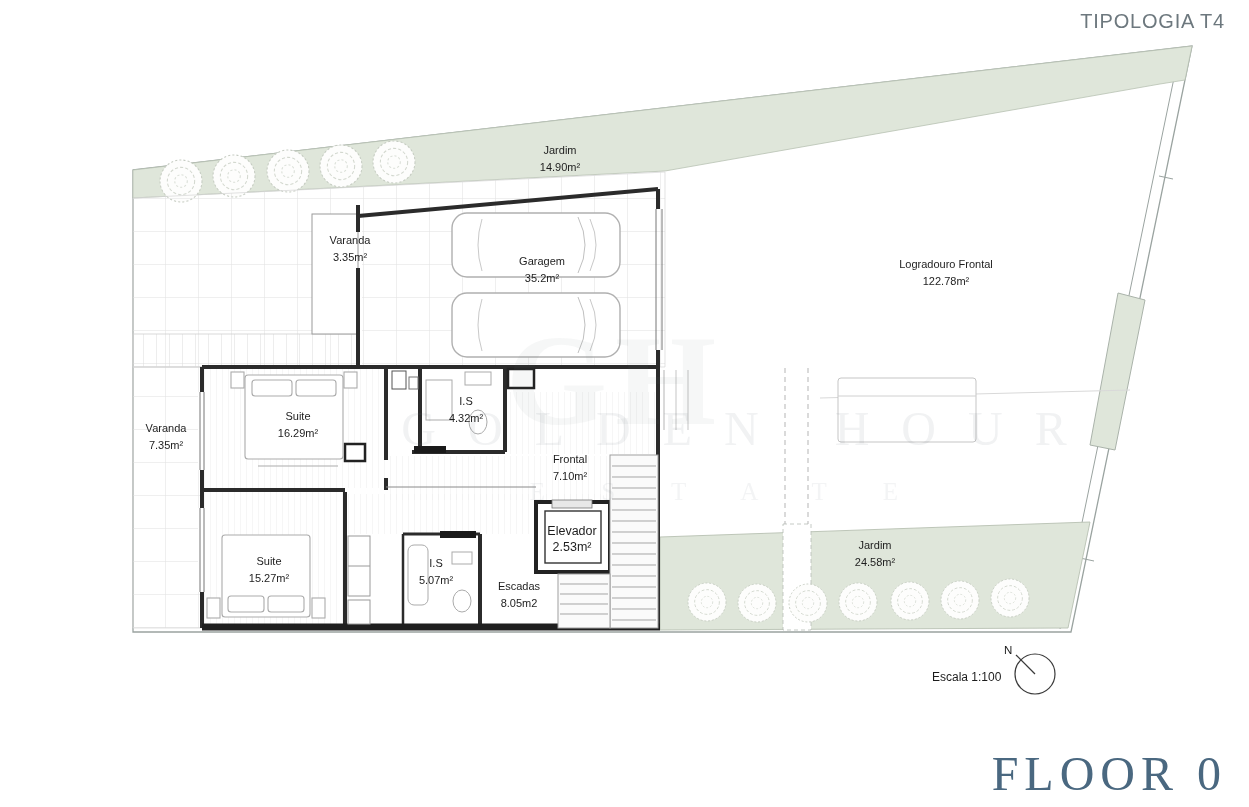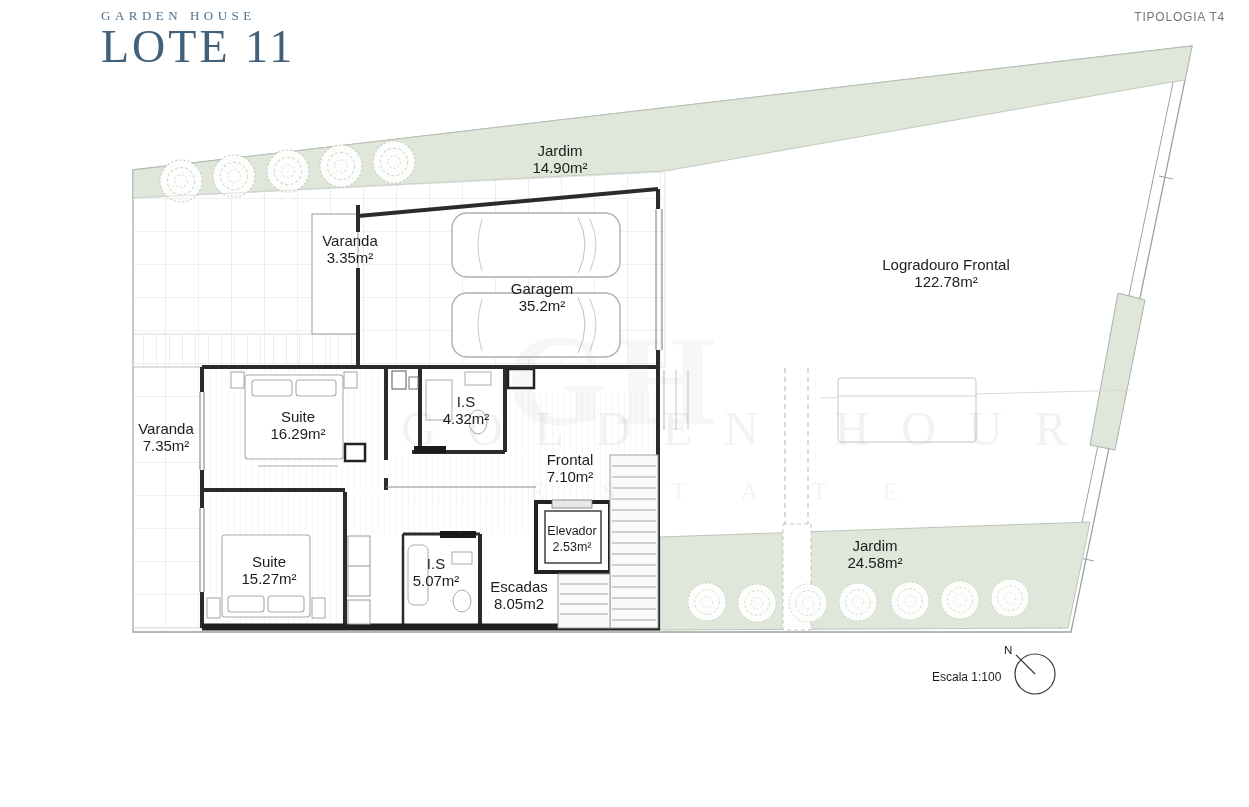--- a/index.html
+++ b/index.html
@@ -1,27 +1,27 @@
 <!DOCTYPE html>
 <html><head>
 <meta charset="utf-8">
 <style>
   html,body{margin:0;padding:0;background:#fff;}
   #stage{position:relative;width:1249px;height:807px;background:#ffffff;overflow:hidden;
          font-family:"Liberation Sans",sans-serif;}
   #plan-svg{position:absolute;left:0;top:0;z-index:1;}
   .room-label{position:absolute;transform:translate(-50%,-50%);text-align:center;
-              font-size:15px;line-height:17px;color:#1d1d1d;white-space:nowrap;z-index:3;}
+              font-size:11px;line-height:17px;color:#1d1d1d;white-space:nowrap;z-index:3;}
   .room-label span{display:block;}
   .brand{position:absolute;left:101px;top:8px;z-index:4;}
   .brand-small{font-family:"Liberation Serif",serif;font-size:13px;letter-spacing:4.5px;
                color:#50708a;}
   .brand-large{font-family:"Liberation Serif",serif;font-size:46px;letter-spacing:3px;
                color:#40607b;margin-top:-4px;font-weight:400;}
-  .typology{position:absolute;top:10px;right:24px;font-size:12px;letter-spacing:0.8px;
+  .typology{position:absolute;top:10px;right:24px;font-size:20px;letter-spacing:0.8px;
             color:#6d787e;z-index:4;}
   .floor-label{position:absolute;right:22px;top:746px;font-family:"Liberation Serif",serif;
                font-size:48px;letter-spacing:6px;color:#4a6880;z-index:4;}
   .scale-label{position:absolute;left:932px;top:670px;font-size:12px;color:#1c1c1c;z-index:4;}
   .north-label{position:absolute;left:1004px;top:644px;font-size:11.5px;color:#1c1c1c;z-index:4;}
   .watermark{position:absolute;left:0;top:0;width:100%;z-index:2;pointer-events:none;}
   .wm-1{position:absolute;left:750px;top:428px;transform:translate(-50%,-50%);
         font-family:"Liberation Serif",serif;font-size:48px;letter-spacing:32px;
         color:rgba(105,115,125,0.09);white-space:nowrap;}
   .wm-2{position:absolute;left:742px;top:492px;transform:translate(-50%,-50%);
@@ -237,35 +237,31 @@
       <line x1="1016" y1="655" x2="1035" y2="674" stroke="#3a3a3a" stroke-width="1.2"></line>
     </g>
   </svg>
 
   <div class="watermark">
     <div class="wm-gh">GH</div>
     <div class="wm-1">GOLDEN HOUR</div>
     <div class="wm-2">ESTATE</div>
   </div>
 
-  <div class="brand">
-    <div class="brand-small">GARDEN HOUSE</div>
-    <div class="brand-large">LOTE 11</div>
-  </div>
   <div class="typology">TIPOLOGIA T4</div>
 
   <div class="room-label" style="left:560px;top:159px">
     <span>Jardim</span>
     <span class="area">14.90m²</span>
   </div>
   <div class="room-label" style="left:350px;top:249px">
     <span>Varanda</span>
     <span class="area">3.35m²</span>
   </div>
-  <div class="room-label" style="left:542px;top:297px">
+  <div class="room-label" style="left:542px;top:270px">
     <span>Garagem</span>
     <span class="area">35.2m²</span>
   </div>
   <div class="room-label" style="left:946px;top:273px">
     <span>Logradouro Frontal</span>
     <span class="area">122.78m²</span>
   </div>
   <div class="room-label" style="left:298px;top:425px">
     <span>Suite</span>
     <span class="area">16.29m²</span>
@@ -298,14 +294,15 @@
     <span>Escadas</span>
     <span class="area">8.05m2</span>
   </div>
   <div class="room-label" style="left:875px;top:554px">
     <span>Jardim</span>
     <span class="area">24.58m²</span>
   </div>
 
   <div class="scale-label">Escala 1:100</div>
   <div class="north-label">N</div>
+  <div class="floor-label">FLOOR 0</div>
 
 </div>
 
 </body></html>

